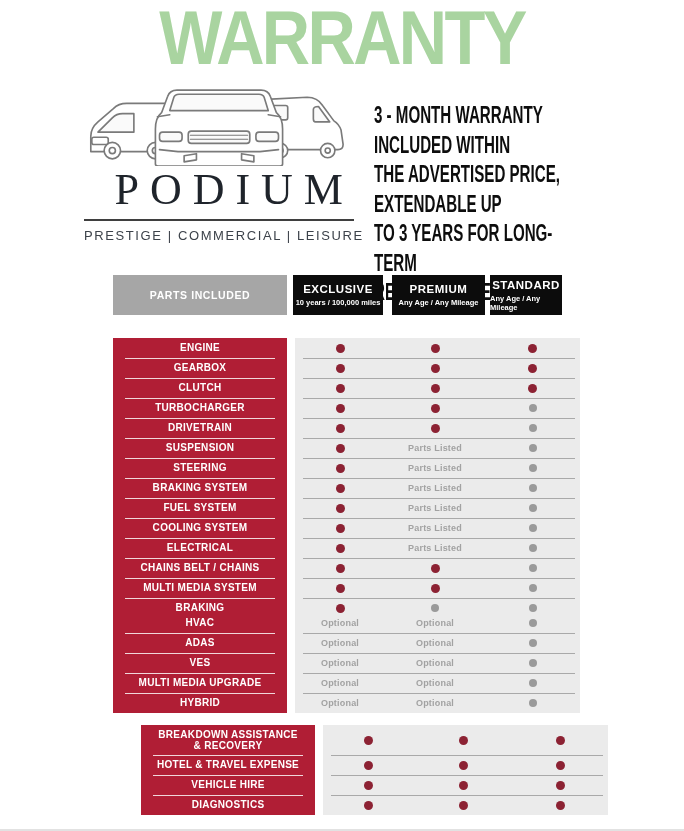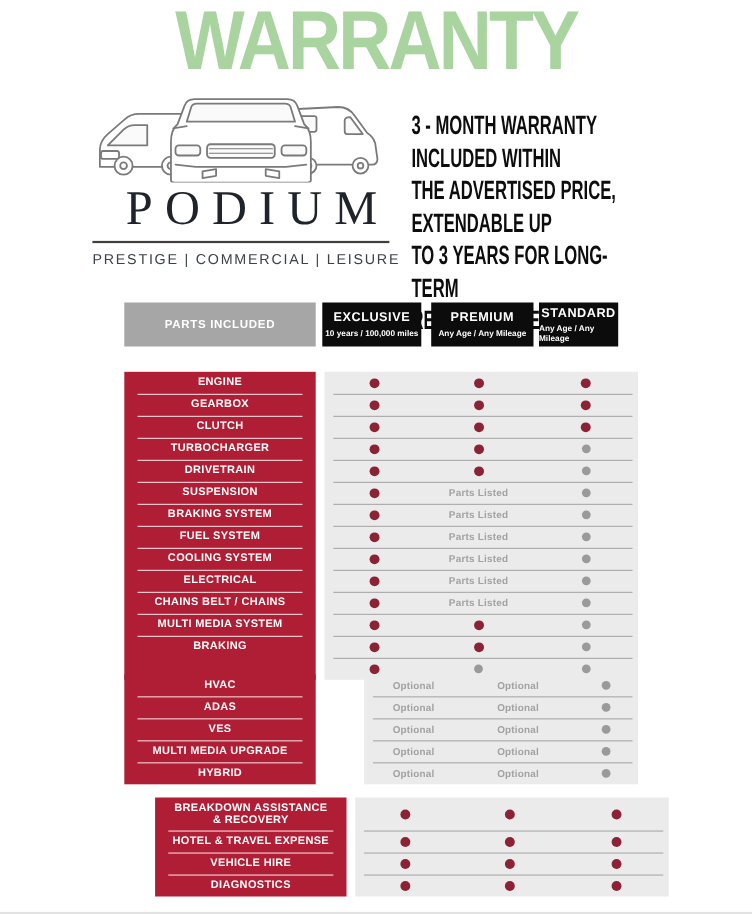--- a/index.html
+++ b/index.html
@@ -33,21 +33,21 @@
   .plan{position:absolute;top:275px;height:40px;background:#0c0c0c;color:#fff;
         display:flex;flex-direction:column;align-items:center;justify-content:center;gap:3px;}
   .plan-name{font-size:11.5px;font-weight:bold;letter-spacing:.5px;}
   .plan-sub{font-size:7.5px;font-weight:bold;}
   .plan0{left:293px;width:90px;}
   .plan1{left:392px;width:93px;}
   .plan2{left:490px;width:72px;}
 
   
   .section{position:absolute;left:113px;width:467px;display:flex;}
-  .sec0{top:322px;margin-top:16px;} .sec1{top:613px;gap:36px;} .sec2{top:725px;padding-left:28px;}
+  .sec0{top:322px;margin-top:16px;} .sec1{top:613px;} .sec2{top:725px;padding-left:28px;}
   .label-col{width:174px;background:#b01e35;display:flex;flex-direction:column;}
   .value-panel{margin-left:8px;flex:1;background:#ebebeb;display:flex;flex-direction:column;}
 
   .row-label{position:relative;height:20px;display:flex;align-items:center;justify-content:center;
              color:#fff;font-size:10px;font-weight:bold;letter-spacing:.3px;text-align:center;
              white-space:pre-line;line-height:1.15;}
   .row-label.tall{height:30px;}
   .row-label:not(:first-child)::before{content:"";position:absolute;top:0;left:12px;right:12px;
              height:1px;background:rgba(255,255,255,.82);}
 
@@ -131,20 +131,21 @@
   </div>
 
   <div class="section sec0">
     <div class="label-col">
         <div class="row-label">ENGINE</div>
         <div class="row-label">GEARBOX</div>
         <div class="row-label">CLUTCH</div>
         <div class="row-label">TURBOCHARGER</div>
         <div class="row-label">DRIVETRAIN</div>
         <div class="row-label">SUSPENSION</div>
+        <div class="row-label">STEERING</div>
         <div class="row-label">BRAKING SYSTEM</div>
         <div class="row-label">FUEL SYSTEM</div>
         <div class="row-label">COOLING SYSTEM</div>
         <div class="row-label">ELECTRICAL</div>
         <div class="row-label">CHAINS BELT / CHAINS</div>
         <div class="row-label">MULTI MEDIA SYSTEM</div>
         <div class="row-label">BRAKING</div>
       </div>
     <div class="value-panel">
         <div class="value-row">

